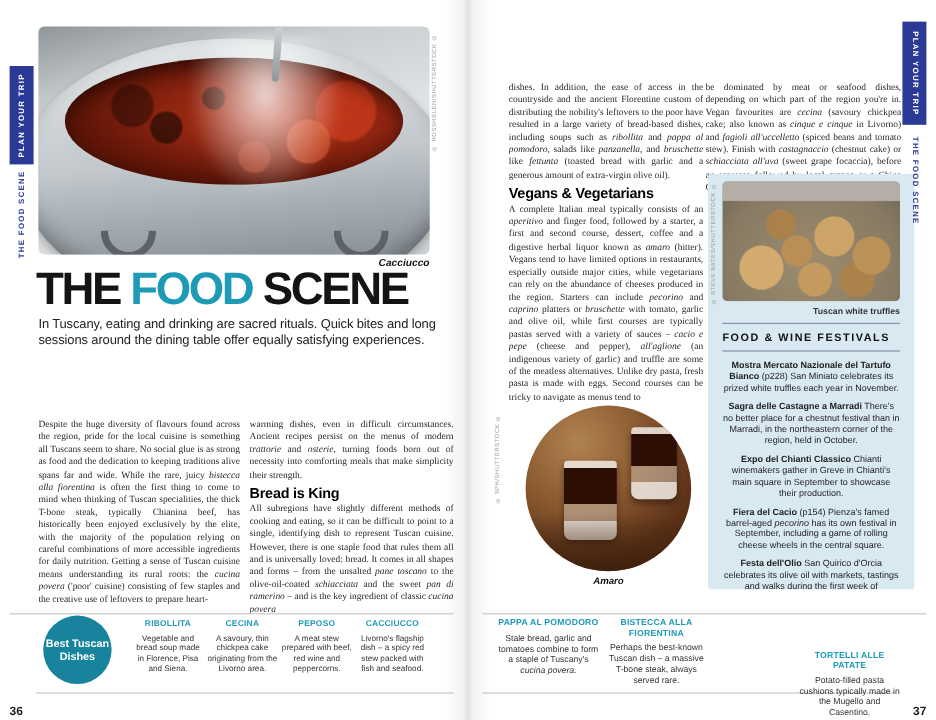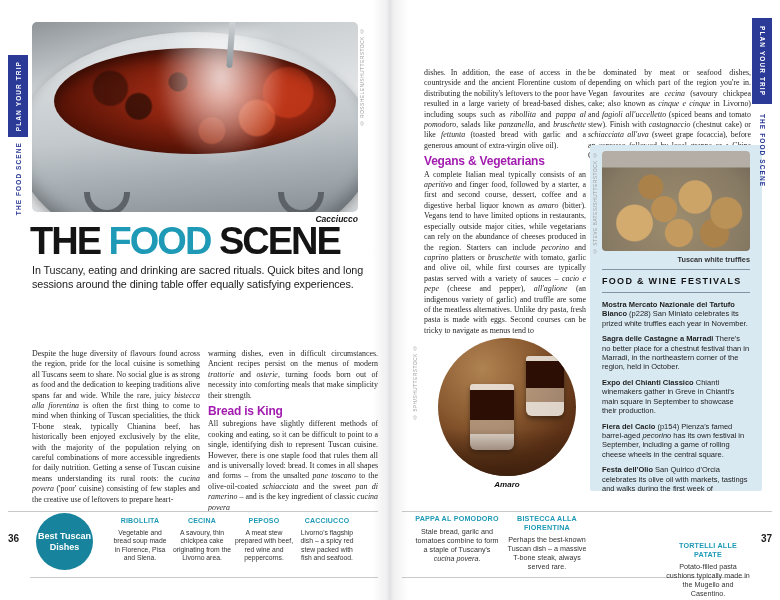--- a/index.html
+++ b/index.html
@@ -57,21 +57,21 @@
   .standfirst { position:absolute; left:32px; top:264px; width:338px; font-size:10.8px; line-height:13.5px;
                 color:#222; letter-spacing:-.1px; }
 
   
   .serifcol { position:absolute; font-family:"Liberation Serif", serif; font-size:7.9px; line-height:10.4px;
               color:#262626; text-align:justify; overflow:hidden;margin-top:48px; }
   .lcol1 { left:32px;  top:301px; width:168px; height:206px; }
   .lcol2 { left:208px; top:301px; width:170px; height:206px; }
   .rcol1 { left:424px; top:20px;  width:162px; }
   .rcol2 { left:588px; top:20px;  width:163px; }
-  .subhead { font-family:"Liberation Sans", sans-serif; font-size:12px; font-weight:bold; color:#a21caf;
+  .subhead { font-family:"Liberation Sans", sans-serif; font-size:12px; font-weight:bold; color:#000000;
              margin:5px 0 3px; text-align:left; letter-spacing:-.2px; }
   .rcol1 .p2 { height:182px; overflow:hidden; }
 
   
   .amaro { position:absolute; left:438px; top:338px; width:138px; height:138px; border-radius:50%; overflow:hidden;
            background:radial-gradient(circle at 32% 22%, #b08352 0%, #8a5a30 38%, #5f3317 70%, #432310 100%); }
   .amaro::after { content:""; position:absolute; left:0; bottom:0; width:100%; height:34%;
                   background:linear-gradient(to top, rgba(58,30,12,.85), rgba(58,30,12,0)); }
   .glass { position:absolute; border-radius:3px 3px 6px 6px;
            background:linear-gradient(to bottom, rgba(240,235,228,.85) 0 9%, #2d0e05 9% 54%, rgba(205,190,175,.55) 54% 76%, rgba(242,238,232,.85) 76% 100%);
@@ -91,21 +91,21 @@
             radial-gradient(circle at 42% 58%, #b98f55 0 12%, transparent 13%),
             radial-gradient(circle at 63% 46%, #cda468 0 15%, transparent 16%),
             radial-gradient(circle at 84% 62%, #ba9157 0 11%, transparent 12%),
             radial-gradient(circle at 52% 82%, #c49a5e 0 12%, transparent 13%),
             radial-gradient(circle at 76% 82%, #ab824a 0 10%, transparent 11%),
             radial-gradient(circle at 33% 36%, #a98149 0 10%, transparent 11%),
             radial-gradient(ellipse at 50% 70%, #9d8c6d 0%, #877a64 70%, #6f6554 100%); }
   .fest-photo-caption { text-align:right; font-size:7.3px; font-weight:bold; color:#333; margin:4px 0 5px; }
   .fest-rule { border:none; border-top:1px solid #7f95a3; }
   .fest-head { font-size:9px; font-weight:bold; letter-spacing:1.3px; color:#111; margin:6px 0; }
-  .fest-items { margin-top:7px; }
+  .fest-items { margin-top:7px;text-align:center; }
   .fest-item { font-size:7.5px; line-height:9.3px; color:#1d1d1d; margin-bottom:6.5px; }
   .fest-item b { font-weight:bold; }
 
   
   .rule { position:absolute; height:1px; background:#c6cacc; }
   .r1l { left:8px;   top:511px; width:370px; }
   .r2l { left:30px;  top:577px; width:348px; }
   .r1r { left:402px; top:511px; width:370px; }
   .r2r { left:402px; top:577px; width:344px; }
   .best-circle { position:absolute; left:36px; top:513px; width:57px; height:57px; border-radius:50%;
@@ -113,21 +113,21 @@
                  justify-content:center; text-align:center; font-weight:bold; font-size:9px; line-height:10.5px; }
   .dish { position:absolute; top:517px; text-align:center; }
   .dish .dname { color:#1e9ab6; font-weight:bold; font-size:7px; line-height:8.6px; letter-spacing:.2px; }
   .dish .ddesc { margin-top:3px; font-size:6.8px; line-height:8.6px; color:#333; }
   .dl0 { left:110px; width:60px; } .dl1 { left:172px; width:60px; }
   .dl2 { left:234px; width:60px; } .dl3 { left:297px; width:60px; }
   .dish-r { top:515px; } .dish-r .dname { font-size:7.2px; } .dish-r .ddesc { font-size:7.2px; line-height:9px; }
   .dr0 { left:415px; width:84px; } .dr1 { left:505px; width:84px; }
   .dr2 { left:588px; width:84px; } .dr3 { left:666px; width:84px;margin-top:27px; }
 
-  .pagenum { position:absolute; top:533px; font-size:10px; font-weight:bold; color:#1d1d1d; }
+  .pagenum { position:absolute; top:588px; font-size:10px; font-weight:bold; color:#1d1d1d; }
   .pn-l { left:8px; } .pn-r { left:750px; width:22px; text-align:right; }
 </style>
 </head>
 <body>
 
 <div class="spread">
 
   <div class="vtab vert-up tab-left">
     <span>PLAN YOUR TRIP</span>
   </div>

